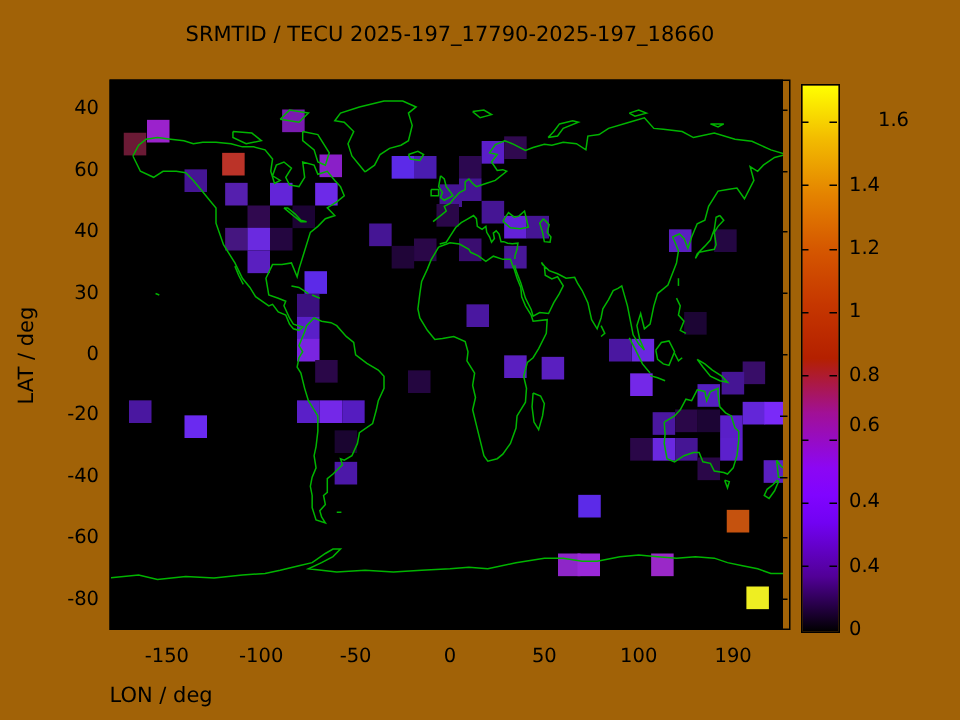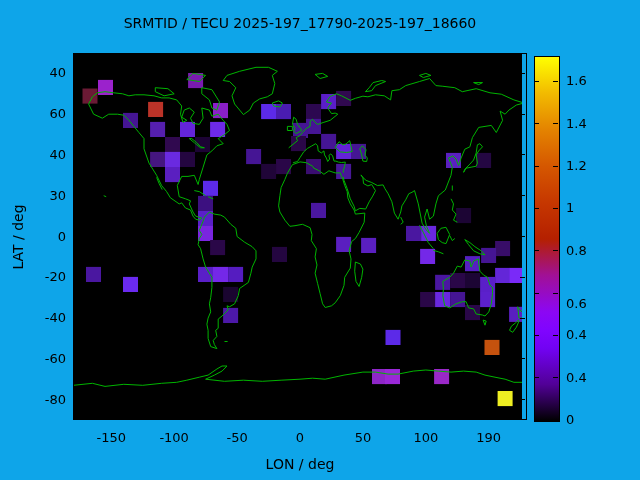--- a/index.html
+++ b/index.html
@@ -1,25 +1,25 @@
 <!DOCTYPE html>
 <html><head>
 <meta charset="utf-8">
 <style>
   html,body{margin:0;padding:0;background:#ffffff;}
-  #canvas{position:relative;width:640px;height:480px;background:#0ea5e9;overflow:hidden;
+  #canvas{position:relative;width:640px;height:480px;background:#a16207;overflow:hidden;
           font-family:"DejaVu Sans","Liberation Sans",sans-serif;color:#000;}
   .abs{position:absolute;}
   #plot-title{left:73px;top:15px;width:454px;text-align:center;font-size:14px;}
   #map-fill{left:73px;top:53px;width:449px;height:367px;background:#000;}
   #plot-border{left:73px;top:53px;width:452px;height:365px;border:1px solid #000;}
   #coast-svg{left:0;top:0;width:640px;height:480px;pointer-events:none;}
   .xtick{position:absolute;top:430px;width:60px;margin-left:-30px;text-align:center;font-size:13px;}
   .ytick{position:absolute;left:18px;width:48px;margin-top:-8px;text-align:right;font-size:13px;}
-  #xlabel{left:73px;top:456px;width:454px;text-align:center;font-size:14px;}
+  #xlabel{left:73px;top:456px;width:454px;text-align:left;font-size:14px;}
   #ylabel{left:18px;top:237px;transform:translate(-50%,-50%) rotate(-90deg);font-size:14px;white-space:nowrap;}
   #colorbar{left:534px;top:56px;width:24px;height:364px;border:1px solid #000;}
   .cbtick{position:absolute;left:566px;width:40px;margin-top:-8px;text-align:left;font-size:13px;}
   .tickmark{position:absolute;background:#000;height:1px;}
 </style>
 </head>
 <body>
 
 <div id="canvas">
   <div class="abs" id="plot-title">SRMTID / TECU 2025-197_17790-2025-197_18660</div>
@@ -190,32 +190,32 @@
 
   <div class="abs" id="colorbar" style="background: linear-gradient(to top, rgb(0, 0, 0) 0%, rgb(81, 0, 150) 10%, rgb(114, 2, 243) 20%, rgb(128, 4, 255) 25%, rgb(140, 7, 243) 30%, rgb(161, 16, 150) 40%, rgb(180, 32, 0) 50%, rgb(198, 55, 0) 60%, rgb(213, 87, 0) 70%, rgb(228, 131, 0) 80%, rgb(242, 186, 0) 90%, rgb(255, 255, 0) 100%);"></div>
   <div id="cb-ticks">
       <div class="cbtick" style="top: 420px;">0</div>
       <div class="cbtick" style="top: 377.674px;">0.4</div>
       <div class="tickmark" style="left: 534px; width: 5px; top: 377.174px;"></div>
       <div class="tickmark" style="left: 553px; width: 5px; top: 377.174px;"></div>
       <div class="cbtick" style="top: 335.349px;">0.4</div>
       <div class="tickmark" style="left: 534px; width: 5px; top: 334.849px;"></div>
       <div class="tickmark" style="left: 553px; width: 5px; top: 334.849px;"></div>
-      <div class="cbtick" style="top: 304px;">0.6</div>
+      <div class="cbtick" style="top: 284px;">0.6</div>
       <div class="tickmark" style="left: 534px; width: 5px; top: 292.523px;"></div>
       <div class="tickmark" style="left: 553px; width: 5px; top: 292.523px;"></div>
       <div class="cbtick" style="top: 250.698px;">0.8</div>
       <div class="tickmark" style="left: 534px; width: 5px; top: 250.198px;"></div>
       <div class="tickmark" style="left: 553px; width: 5px; top: 250.198px;"></div>
       <div class="cbtick" style="top: 208.372px;">1</div>
       <div class="tickmark" style="left: 534px; width: 5px; top: 207.872px;"></div>
       <div class="tickmark" style="left: 553px; width: 5px; top: 207.872px;"></div>
       <div class="cbtick" style="top: 166.047px;">1.2</div>
       <div class="tickmark" style="left: 534px; width: 5px; top: 165.547px;"></div>
       <div class="tickmark" style="left: 553px; width: 5px; top: 165.547px;"></div>
       <div class="cbtick" style="top: 123.721px;">1.4</div>
       <div class="tickmark" style="left: 534px; width: 5px; top: 123.221px;"></div>
       <div class="tickmark" style="left: 553px; width: 5px; top: 123.221px;"></div>
-      <div class="cbtick" style="top: 81.3953px;">1.6</div>
+      <div class="cbtick" style="top: 81.3953px; text-align: right;">1.6</div>
       <div class="tickmark" style="left: 534px; width: 5px; top: 80.8953px;"></div>
       <div class="tickmark" style="left: 553px; width: 5px; top: 80.8953px;"></div>
     </div>
 </div>
 
 </body></html>

